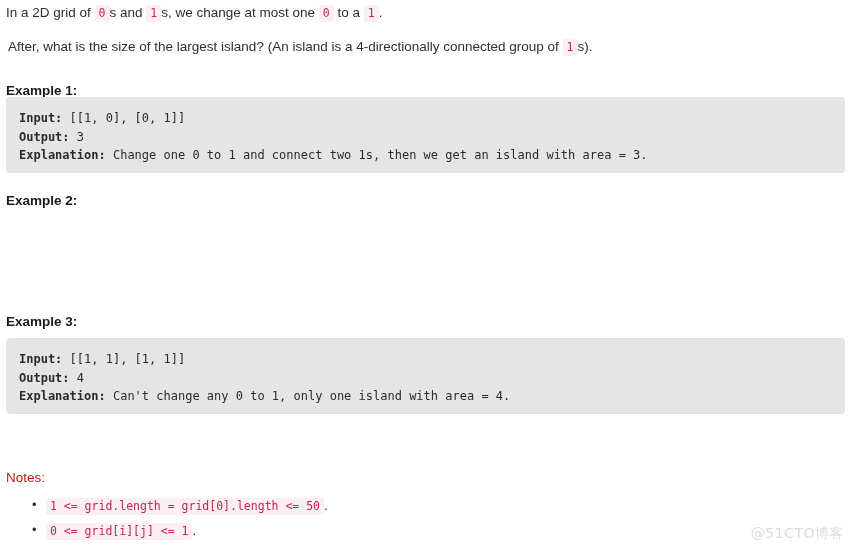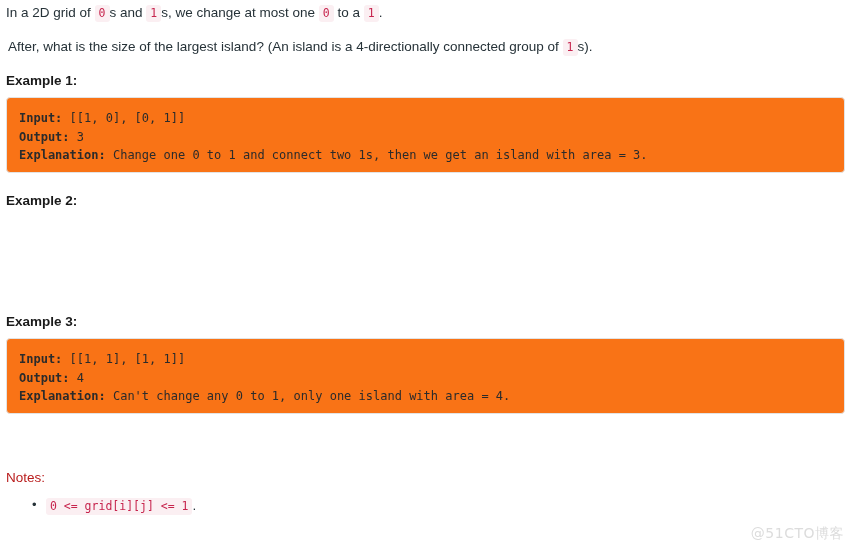--- a/index.html
+++ b/index.html
@@ -58,21 +58,21 @@
     margin: 0;
     padding: 0;
     line-height: 16px;
   }
 
   pre.codeblock {
     position: absolute;
     left: 6px;
     width: 839px;
     box-sizing: border-box;
-    background: #f97316;
+    background: #e5e5e5;
     border: 1px solid #e3e3e3;
     border-radius: 4px;
     margin: 0;
     padding: 11px 12px 12px 12px;
     font-family: "DejaVu Sans Mono", "Liberation Mono", monospace;
     font-size: 12px;
     line-height: 18.5px;
     color: #2b2b2b;
     white-space: pre;
     overflow: hidden;
@@ -129,33 +129,34 @@
 </style>
 </head>
 <body>
 
 <div class="page">
 
   <p class="para p1"><span>In a 2D grid of </span><code class="chip">0</code><span>s and </span><code class="chip">1</code><span>s, we change at most one </span><code class="chip">0</code><span> to a </span><code class="chip">1</code><span>.</span></p>
 
   <p class="para p2"><span>After, what is the size of the largest island? (An island is a 4-directionally connected group of </span><code class="chip">1</code><span>s).</span></p>
 
-  <h3 class="example-title" style="top:73px;">Example 1:</h3>
+  <h3 class="example-title" style="top:83px;">Example 1:</h3>
   <pre class="codeblock" style="top:97px; height:76px;"><b>Input:</b><span> [[1, 0], [0, 1]]</span>
 <b>Output:</b><span> 3</span>
 <b>Explanation:</b><span> Change one 0 to 1 and connect two 1s, then we get an island with area = 3.</span></pre>
 
   <h3 class="example-title" style="top:193px;">Example 2:</h3>
 
   <h3 class="example-title" style="top:314px;">Example 3:</h3>
   <pre class="codeblock" style="top:338px; height:76px;"><b>Input:</b><span> [[1, 1], [1, 1]]</span>
 <b>Output:</b><span> 4</span>
 <b>Explanation:</b><span> Can't change any 0 to 1, only one island with area = 4.</span></pre>
 
   <div class="notes-label">Notes:</div>
 
   <ul class="notes-list">
+    <li><code class="chip">1 &lt;= grid.length = grid[0].length &lt;= 50</code><span>.</span></li>
     <li><code class="chip">0 &lt;= grid[i][j] &lt;= 1</code><span>.</span></li>
   </ul>
 
   <div class="watermark">@51CTO博客</div>
 
 </div>
 
 </body></html>

